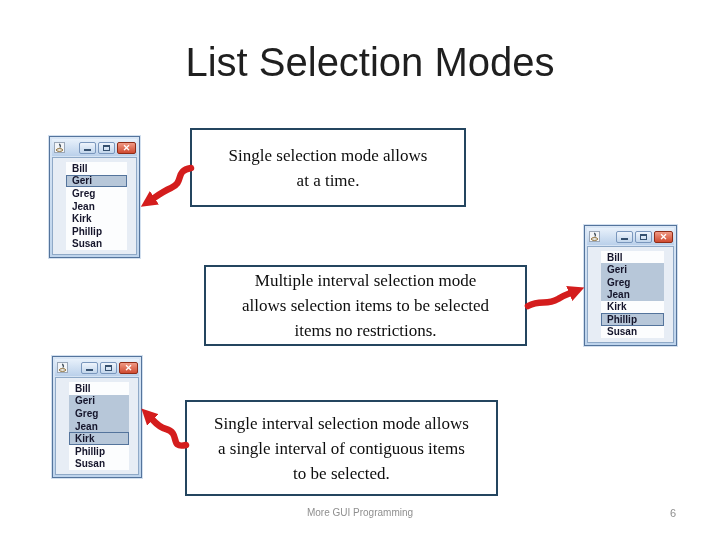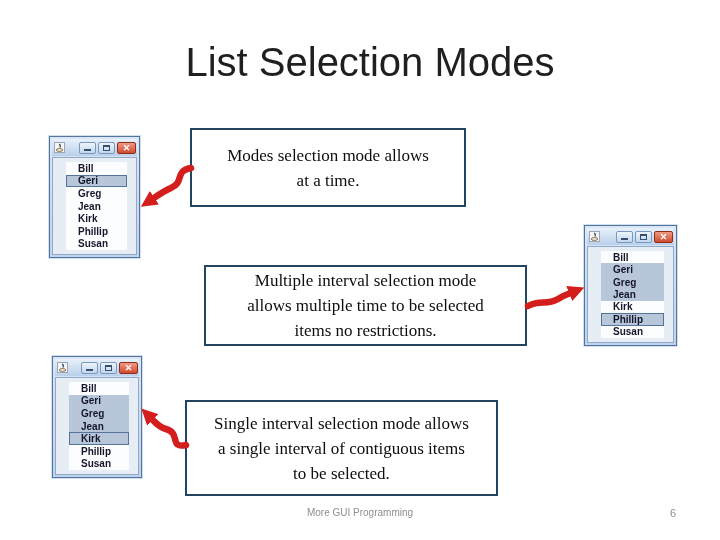--- a/index.html
+++ b/index.html
@@ -51,21 +51,21 @@
     width:19px;border:1px solid #8f2c17;
     background:linear-gradient(180deg,#f09a85,var(--close_red,#cf4a30));
     align-items:center;color:#ffffff;font-size:9px;font-weight:bold;line-height:10px;
   }
   .jbody{
     flex:1;margin-top:1px;border:1px solid #8fa9c7;background:#e7edf5;
     box-sizing:border-box;padding:4px 9px 4px 13px;
   }
   .jlist{background:#fcfdfe;height:100%;display:flex;flex-direction:column;}
   .row{
-    flex:1;display:flex;align-items:center;padding-left:12px;
+    flex:1;display:flex;align-items:center;padding-left:6px;
     font-size:10px;font-weight:bold;color:#15152b;box-sizing:border-box;cursor:default;
   }
   .row.selected{background:var(--selection_bg,#b7c7d9);}
   .row.focused{box-shadow:inset 0 0 0 1px #54749c;}
   
   .arrow-layer{position:absolute;left:0;top:0;width:720px;height:540px;pointer-events:none;}
   
   .footer-center{
     position:absolute;left:0;top:507px;width:720px;text-align:center;
     font-size:10px;color:var(--footer_gray,#8f8f8f);
@@ -168,27 +168,27 @@
           <div class="row selected">Greg</div>
           <div class="row selected">Jean</div>
           <div class="row selected focused">Kirk</div>
           <div class="row">Phillip</div>
           <div class="row">Susan</div>
         </div>
     </div>
   </div>
 
   <div class="callout c1">
-    <div>Modes selection mode allows</div>
+    <div>Single selection mode allows</div>
     <div>at a time.</div>
   </div>
 
   <div class="callout c2">
     <div>Multiple interval selection mode</div>
-    <div>allows multiple time to be selected</div>
+    <div>allows selection items to be selected</div>
     <div>items no restrictions.</div>
   </div>
 
   <div class="callout c3">
     <div>Single interval selection mode allows</div>
     <div>a single interval of contiguous items</div>
     <div>to be selected.</div>
   </div>
 
   <svg class="arrow-layer" viewBox="0 0 720 540">

